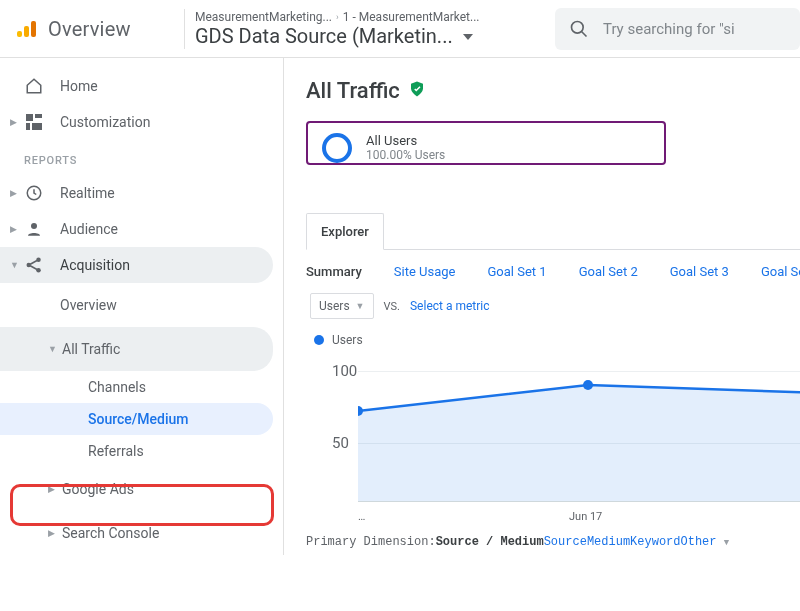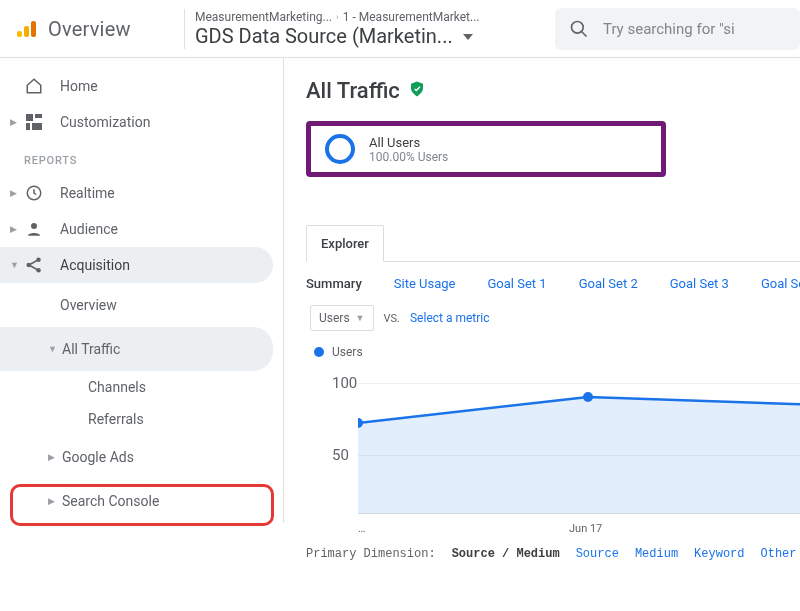--- a/index.html
+++ b/index.html
@@ -26,21 +26,21 @@
   .subnav .nav-item { padding-left: 60px; font-size: 14px; height: 44px;}
   .subnav .nav-item.sub-active { background: #eceff1; border-radius: 0 20px 20px 0; margin-right: 10px;}
   .subsub .nav-item { padding-left: 88px; height: 32px;}
   .subsub .nav-item.highlight { background: #e8f0fe; border-radius: 0 20px 20px 0; margin-right: 10px; }
   .subsub .nav-item.highlight span { color: #1a73e8; font-weight: 500; }
   .redbox { position: absolute; border: 3px solid #e53935; border-radius: 10px; left: 10px; top: 426px; width: 264px; height: 42px; pointer-events: none; }
   .content { flex: 1; padding: 20px 0 0 22px; overflow: hidden; position: relative; }
   .content-title-row { display: flex; align-items: center; margin-bottom: 18px;}
   .content-title { font-size: 22px; color: #3c4043; font-weight: 500; margin-right: 8px;}
   .segments { display: flex; gap: 16px; margin-bottom: 16px; }
-  .seg-card { border: 5px solid #701a75; border-radius: 4px; padding: 10px 18px 10px 14px; display: flex; align-items: center; min-width: 360px; height: 56px; }
+  .seg-card { border: 2px solid #701a75; border-radius: 4px; padding: 10px 18px 10px 14px; display: flex; align-items: flex-start; min-width: 360px; height: 44px; }
   .seg-card.add { border-style: dashed; min-width: 60px; color: #5f6368; opacity: 0.7;}
   .seg-circle { width: 30px; height: 30px; border-radius: 50%; border: 4px solid #1a73e8; margin-right: 14px; }
   .seg-circle.gray { border-color: #dadce0; }
   .seg-text .t1 { font-size: 13px; color: #3c4043; }
   .seg-text .t2 { font-size: 12px; color: #80868b; }
   .tabbar { display: flex; border-bottom: 1px solid #dadce0; margin-bottom: 0; align-items: flex-end; }
   .tab { padding: 10px 14px; font-size: 13px; color: #3c4043; }
   .tab.active { border: 1px solid #dadce0; border-bottom: 1px solid #fff; border-radius: 2px 2px 0 0; background: #fff; margin-bottom: -1px; font-weight:500;margin-top:32px; }
   .subtabs { display: flex; gap: 32px; padding: 14px 0 14px 0; font-size: 13px; align-items: center;}
   .subtabs .st { color: #1a73e8; cursor: pointer; white-space: nowrap;}
@@ -50,21 +50,21 @@
   .metric-link { color: #1a73e8; font-size: 12px;}
   .legend { display: flex; align-items: center; gap: 8px; font-size: 12px; color: #5f6368; padding: 0 0 6px 8px;}
   .legend-dot { width: 10px; height: 10px; border-radius: 50%; background: #1a73e8;}
   .chart-area { position: relative; height: 168px; margin-left: 8px;}
   .ylab { position: absolute; left: 18px; font-size: 15px; color: #5f6368; transform: translateY(-50%); }
   .gridline { position: absolute; left: 44px; right: 0; height: 1px; background: #eceff1; }
   .xlab { position: absolute; bottom: -2px; font-size: 11px; color: #5f6368; }
   svg.plot { position: absolute; left: 44px; top: 0; }
   .primdim { font-size: 12px; color: #3c4043; display: flex; align-items: flex-end; padding-top: 14px; flex-wrap: nowrap; white-space: nowrap; font-family: Liberation Mono, monospace;}
   .primdim .label { color: #5f6368;}
-  .primdim .dim { color: #1a73e8; cursor:pointer;margin-left:16px;}
+  .primdim .dim { color: #1a73e8; cursor:pointer;}
   .primdim .dim.active { color: #3c4043; font-weight: 700;}
   .chev { font-size: 9px; color: #9aa0a6;}
   .sidebar-wrap { position: relative; }
 </style>
 </head>
 <body>
 
 <div class="topbar">
   <div class="logo-block">
     <span class="logo-icon">
@@ -164,20 +164,23 @@
       <div class="nav-item">
             <span>Overview</span>
           </div>
       <div class="nav-item sub-active" style="padding-left:48px;">
         <span class="expand" style="margin-right:0px;">▼</span>
         <span>All Traffic</span>
       </div>
       <div class="subsub">
         <div class="nav-item">
               <span>Channels</span>
+            </div>
+        <div class="nav-item highlight">
+              <span>Source/Medium</span>
             </div>
         <div class="nav-item">
               <span>Referrals</span>
             </div>
       </div>
       <div class="nav-item" style="padding-left:48px;">
             <span class="expand">▶</span>
             <span>Google Ads</span>
           </div>
       <div class="nav-item" style="padding-left:48px;">

